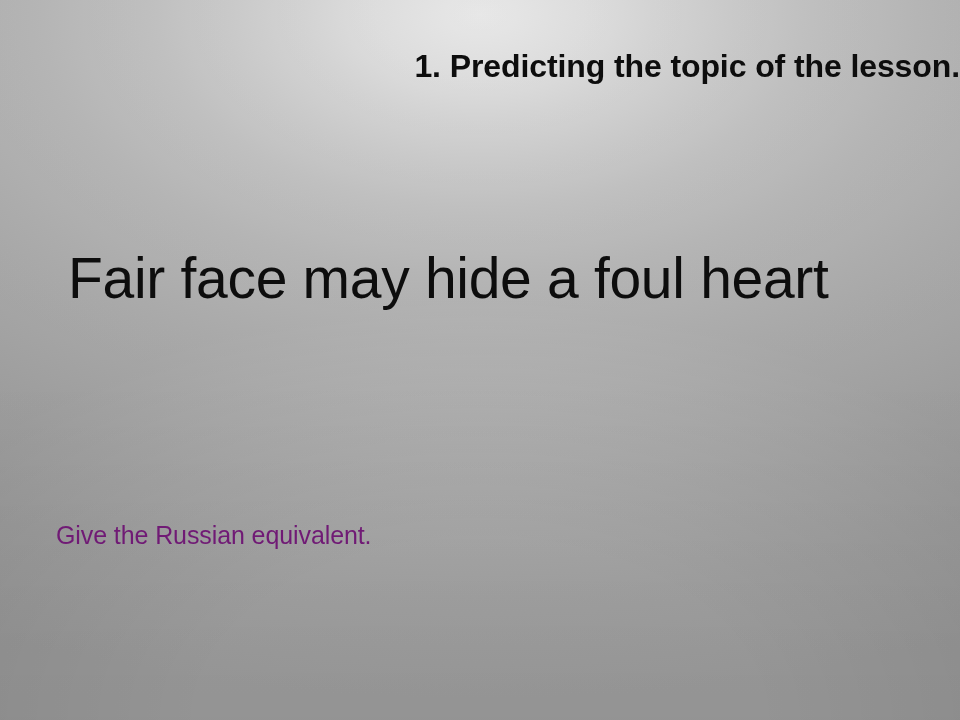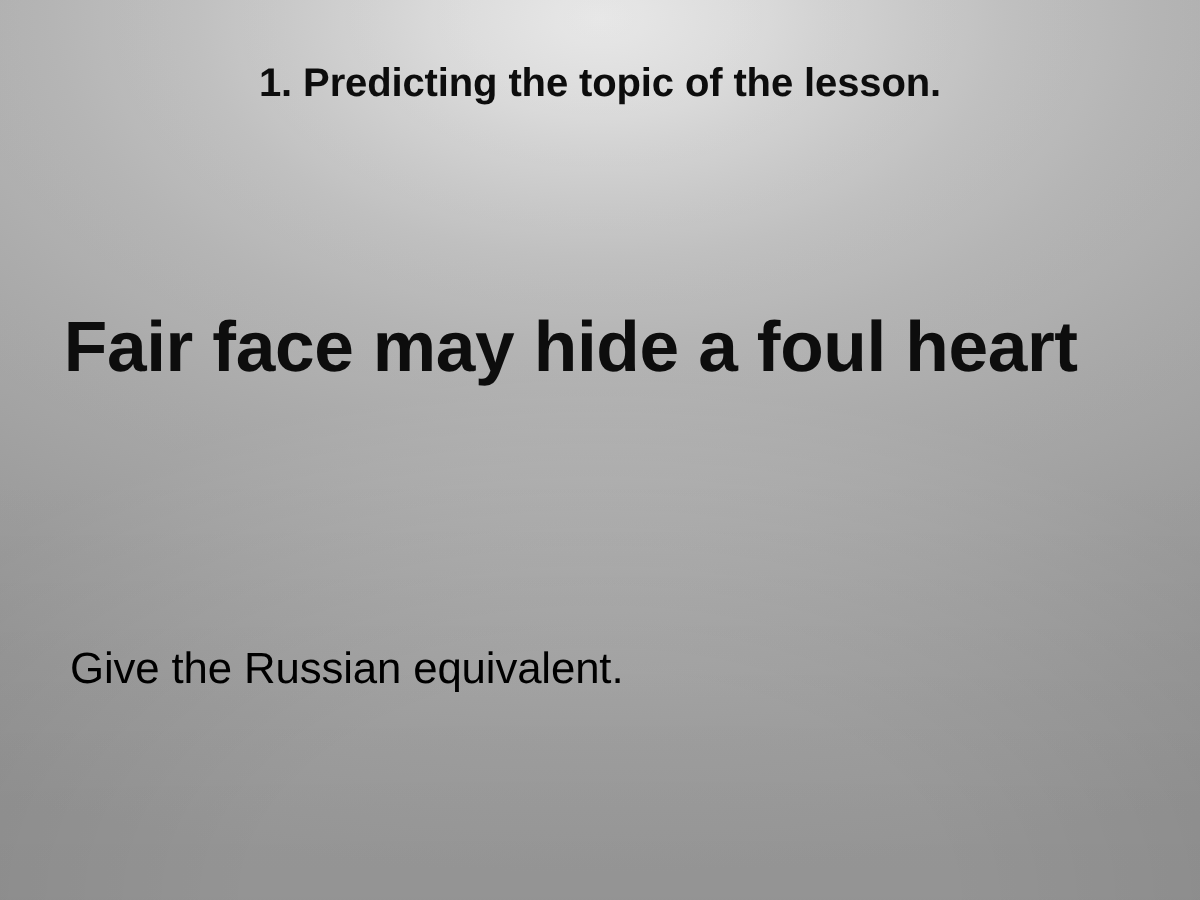--- a/index.html
+++ b/index.html
@@ -61,60 +61,60 @@
     position: absolute;
     inset: 0;
   }
 
   
   #title-block {
     position: absolute;
     left: 0;
     top: 44px;
     width: 960px;
-    text-align: center;
+    text-align: right;
   }
 
   .title-line {
     font-family: "Liberation Sans", sans-serif;
     font-weight: bold;
     font-size: 32px;
     line-height: 45px;
     letter-spacing: -0.1px;
     color: #0d0d0d;
     white-space: nowrap;
   }
 
   
   #proverb-text {
     position: absolute;
-    left: 51px;
+    left: 68px;
     top: 246px;
     width: 860px;
     font-family: "Liberation Sans", sans-serif;
-    font-weight: bold;
+    font-weight: normal;
     font-size: 57px;
     line-height: 64px;
     letter-spacing: -0.3px;
     color: #0d0d0d;
     white-space: nowrap;
   }
 
   
   #instruction-text {
     position: absolute;
     left: 56px;
     top: 513px;
     width: 860px;
     font-family: "Liberation Sans", sans-serif;
     font-weight: normal;
-    font-size: 35px;
+    font-size: 25px;
     line-height: 44px;
     letter-spacing: -0.1px;
-    color: #000000;
+    color: #701a75;
     white-space: nowrap;
   }
 </style>
 </head>
 <body>
 
 <div id="slide">
 
   <div id="slide-background"></div>
   <div id="slide-vignette"></div>

